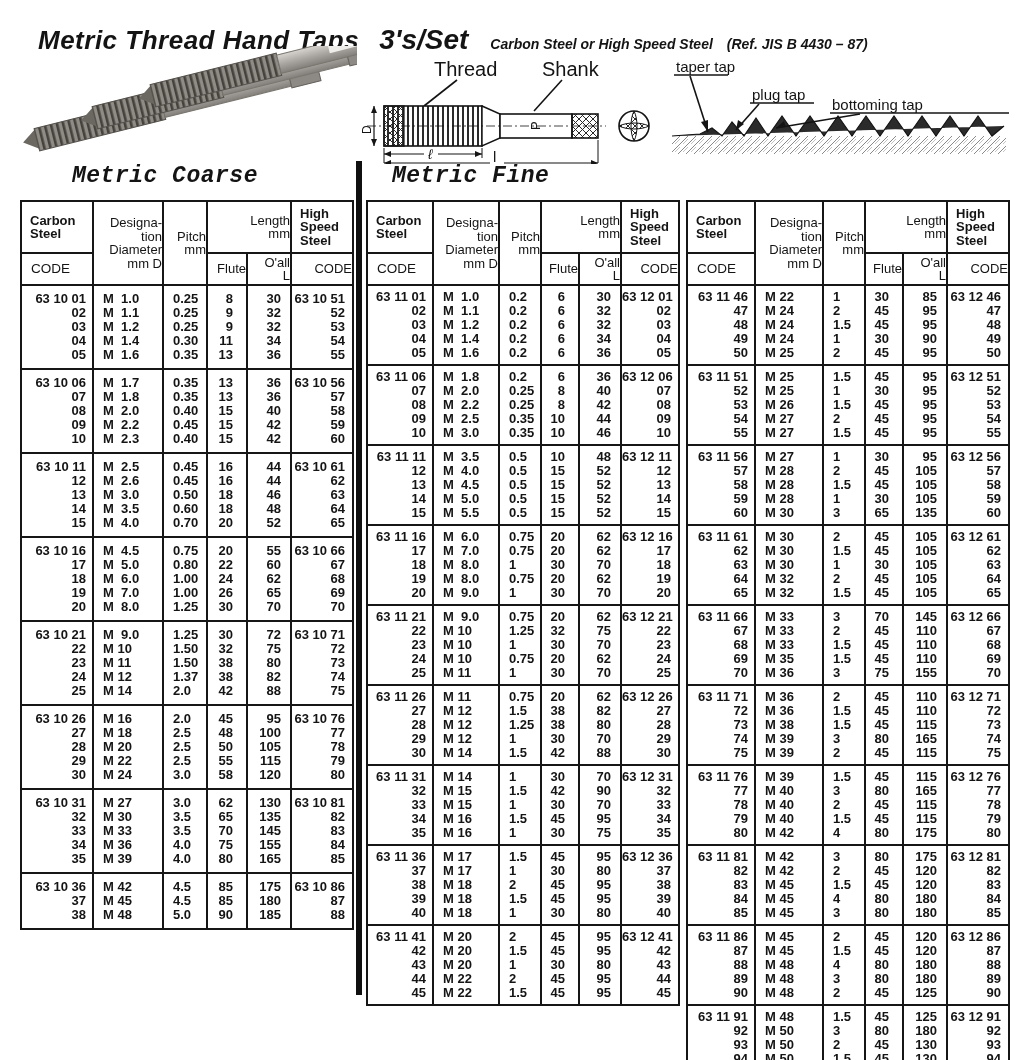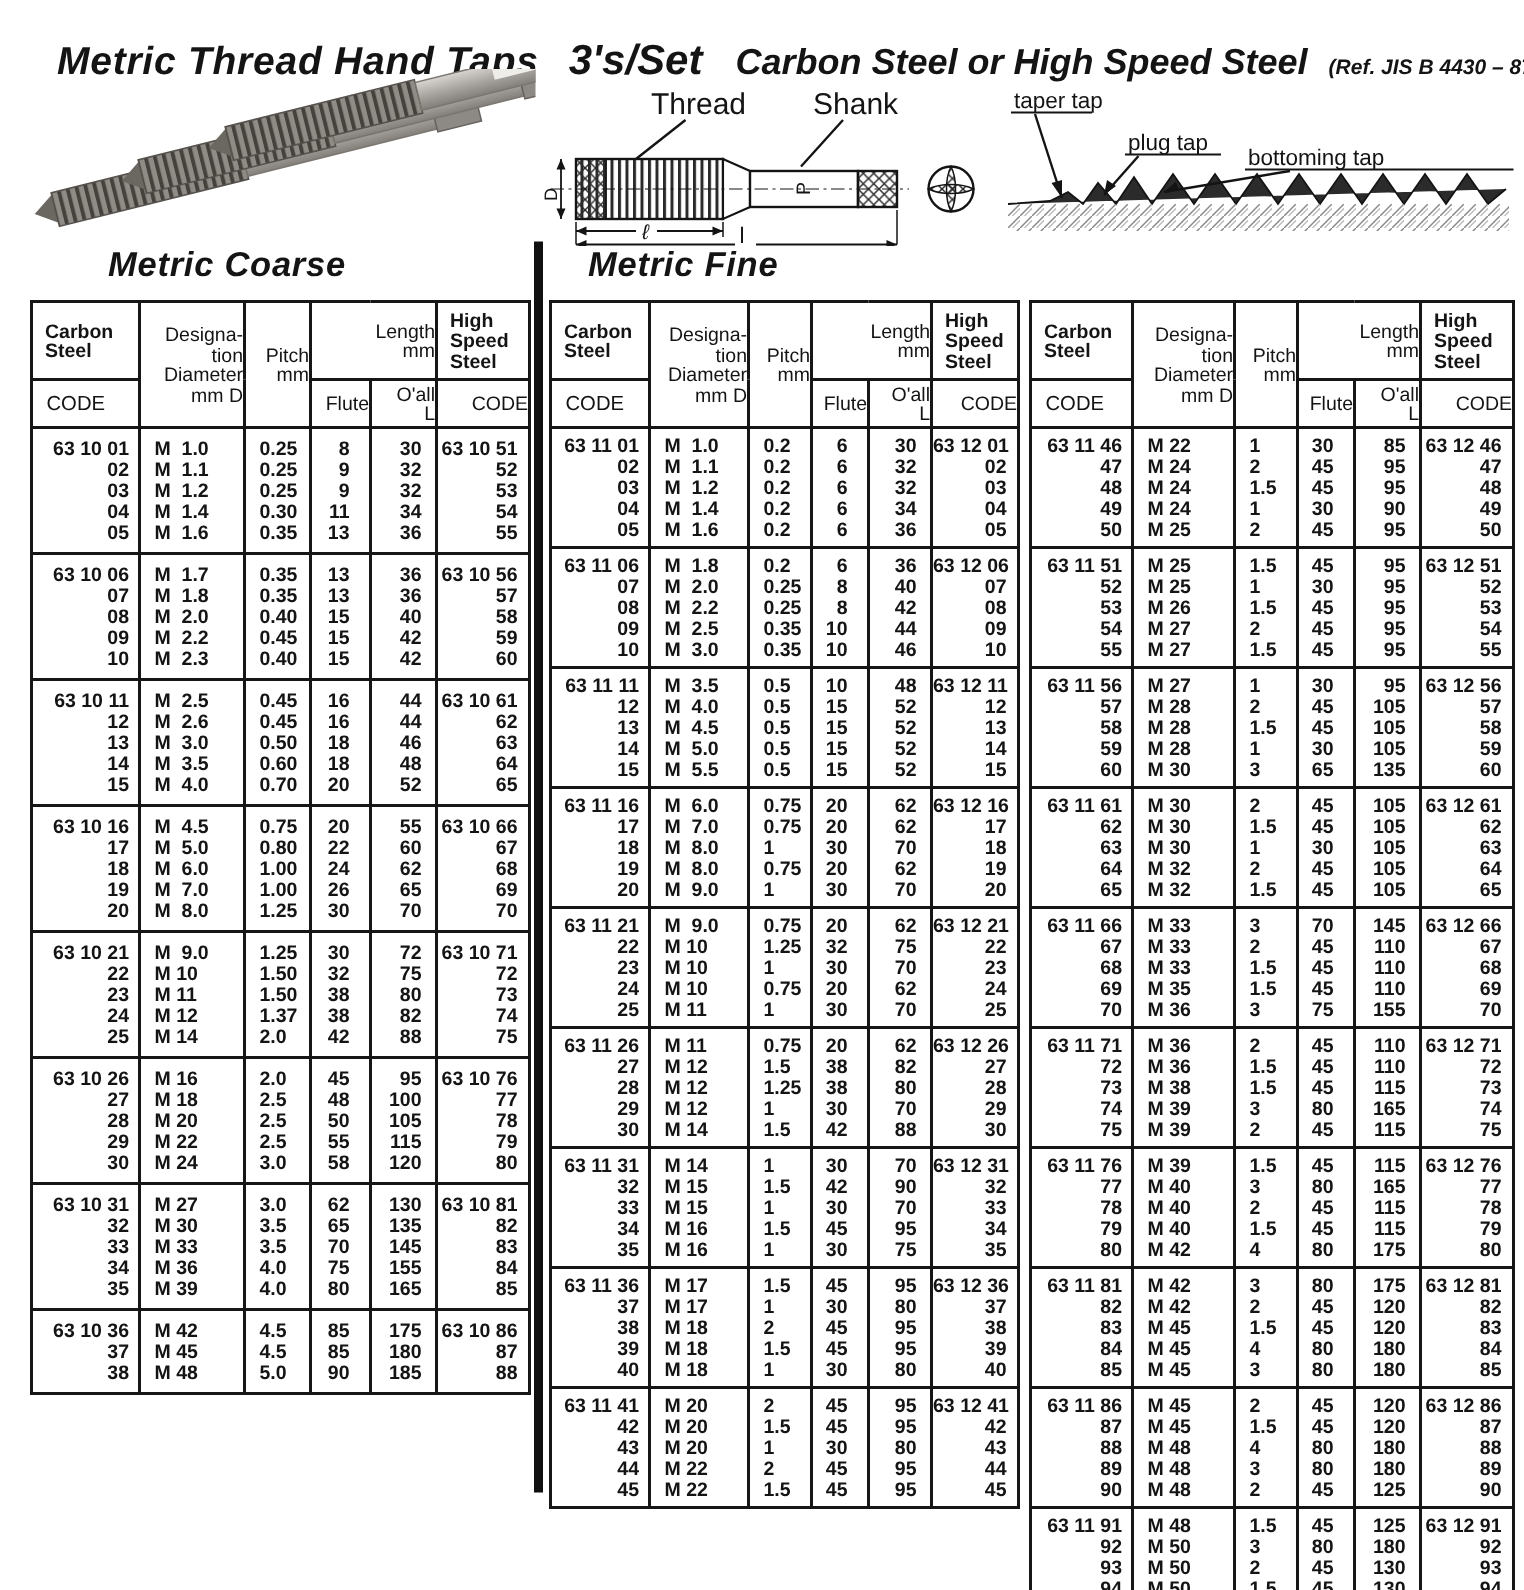--- a/index.html
+++ b/index.html
@@ -5,27 +5,27 @@
   * { margin:0; padding:0; box-sizing:border-box; }
   html,body { background:#ffffff; }
   body {
     position:relative; width:1016px; height:1060px;
     font-family:"Liberation Sans", sans-serif; color:#141414; overflow:hidden;
   }
   
   .title-row { position:absolute; left:38px; top:24px; display:flex; align-items:baseline; white-space:nowrap; }
   .t-main  { font-style:italic; font-weight:800; font-size:26px; letter-spacing:.5px; }
   .t-set   { font-style:italic; font-weight:800; font-size:28px; margin-left:20px; }
-  .t-steel { font-style:italic; font-weight:700; font-size:24px; margin-left:22px; }
+  .t-steel { font-style:italic; font-weight:700; font-size:14px; margin-left:22px; }
   .t-ref   { font-style:italic; font-weight:700; font-size:14px; margin-left:14px; }
   
   .art { position:absolute; }
   svg text { font-family:"Liberation Sans", sans-serif; fill:#141414; }
   
-  .sec-head { position:absolute; font-style:italic; font-weight:800; font-size:23px; letter-spacing:.5px; }
+  .sec-head { position:absolute; font-style:italic; font-weight:800; font-size:23px; letter-spacing:.5px;font-family:Liberation Mono, monospace; }
   #head-coarse { left:72px;  top:163px; }
   #head-fine   { left:392px; top:163px; }
   .vdivider { position:absolute; left:356px; top:161px; width:6px; height:834px; background:#101010; }
   
   table.tbl { position:absolute; border-collapse:collapse; table-layout:fixed;
               border-top:2px solid #161616; border-bottom:2px solid #161616;
               border-left:2px solid #161616; border-right:2px solid #161616;border-radius:23px; }
   .tbl th, .tbl td { border-left:2px solid #161616; border-right:2px solid #161616; }
   .tbl thead { border-bottom:2px solid #161616; }
   .tbl tbody { border-top:2px solid #161616; }

